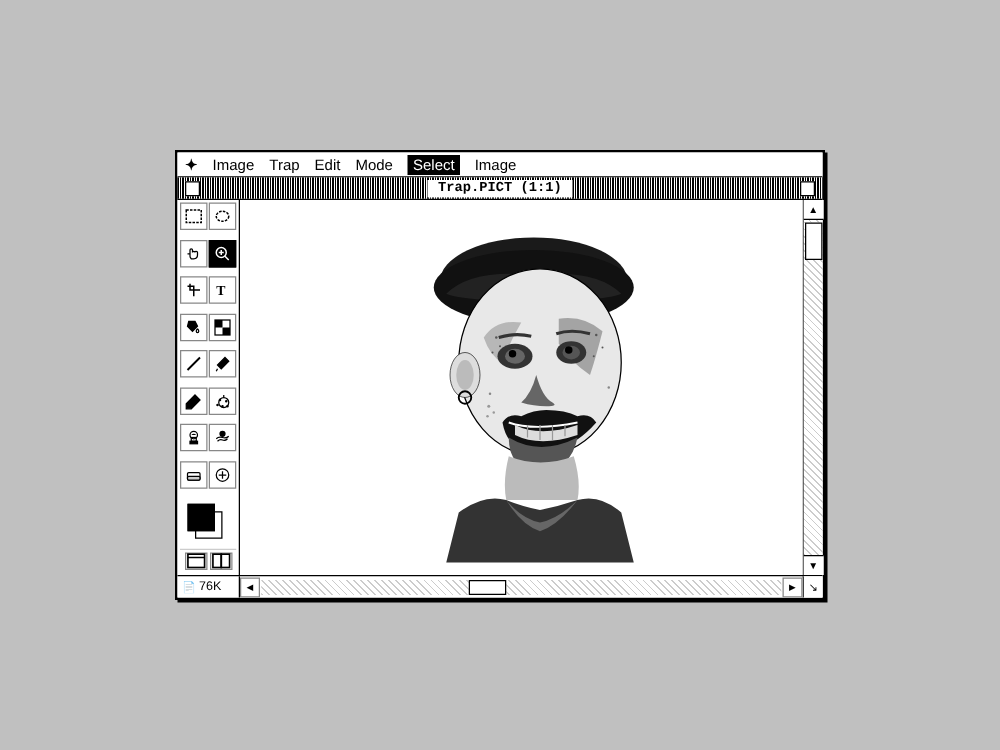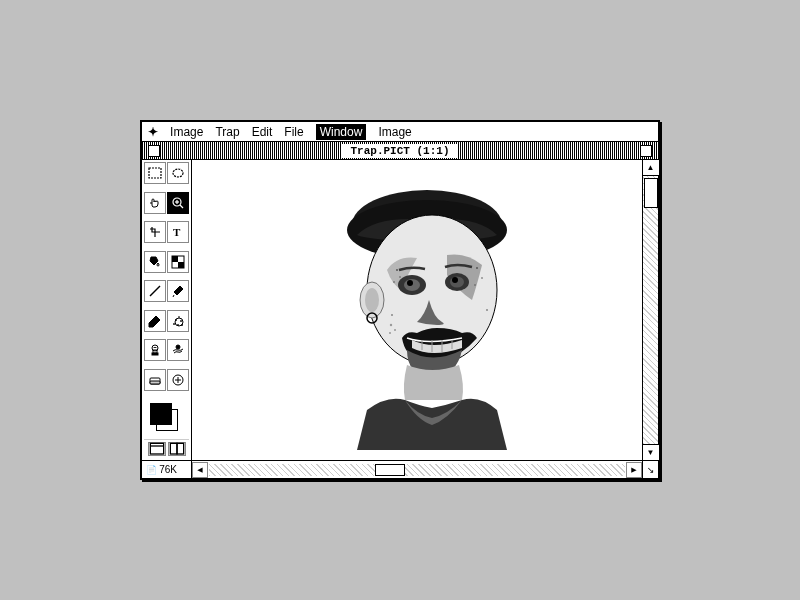--- a/index.html
+++ b/index.html
@@ -308,22 +308,22 @@
 </head>
 <body>
 
 <div class="window">
 
   <div class="menu-bar">
     <span class="apple-menu menu-item">✦</span>
     <span class="menu-item">Image</span>
     <span class="menu-item">Trap</span>
     <span class="menu-item">Edit</span>
-    <span class="menu-item">File</span>
-    <span class="menu-item active">Window</span>
+    <span class="menu-item">Mode</span>
+    <span class="menu-item active">Select</span>
     <span class="menu-item">Image</span>
   </div>
 
   <div class="title-bar">
     <div class="title-bar-controls">
       <div class="close-box"></div>
     </div>
     <span class="title-bar-text">Trap.PICT (1:1)</span>
     <div class="title-bar-right">
       <div class="zoom-box"></div>

